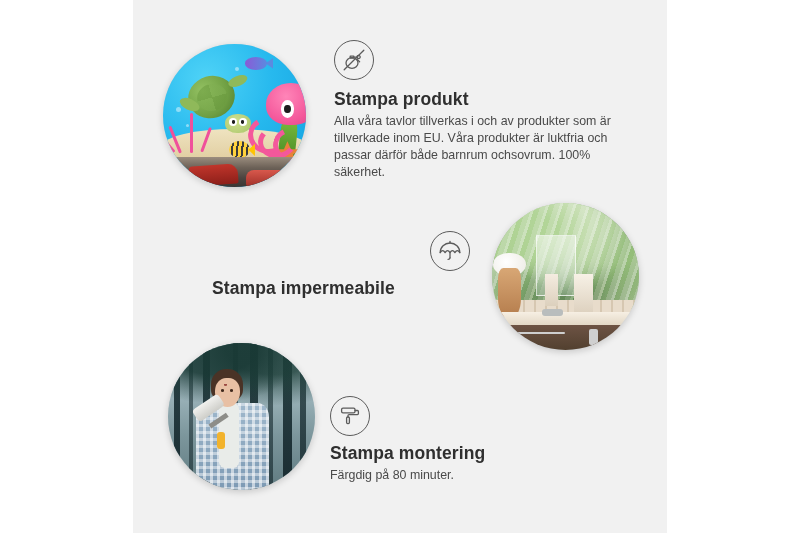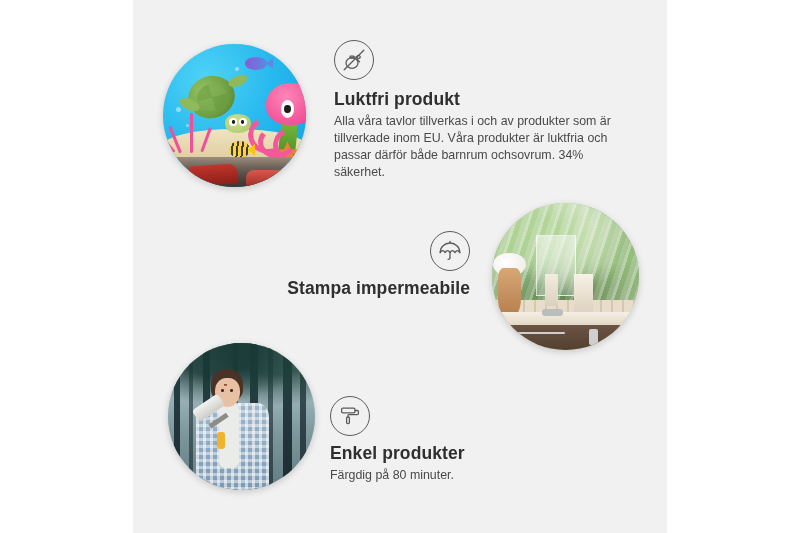--- a/index.html
+++ b/index.html
@@ -177,21 +177,21 @@
   }
   .ico{
     width:40px;height:40px;border-radius:50%;
     border:1.4px solid #5b5b5b;display:flex;align-items:center;justify-content:center;
     box-sizing:border-box;
   }
   .ico svg{display:block;}
 
   .f1{left:334px;top:40px;width:300px;text-align:left;}
   .f1 .ico{margin:0 0 8px 0;}
-  .f2{left:212px;top:231px;width:258px;text-align:right;}
+  .f2{left:212px;top:231px;width:258px;text-align:left;}
   .f2 .ico{margin:0 0 6px auto;}
   .f3{left:330px;top:396px;width:250px;text-align:left;}
   .f3 .ico{margin:0 0 6px 0;}
 </style>
 </head>
 <body>
 
 <div class="stage">
 
   <div class="panel"></div>
@@ -281,22 +281,22 @@
     <div class="ico">
       <svg width="26" height="26" viewBox="0 0 26 26" fill="none" stroke="#5b5b5b" stroke-width="1.3" stroke-linecap="round" stroke-linejoin="round">
         <ellipse cx="11" cy="16" rx="6" ry="5.4"></ellipse>
         <path d="M9.2 9.2h3.6v1.8H9.2z"></path>
         <path d="M13 10.2h3.6"></path>
         <path d="M17.6 8.4a1.6 1.6 0 1 1 0 3.2 1.6 1.6 0 0 1 0-3.2z"></path>
         <path d="M16.2 12.6l2.4 2.2"></path>
         <path d="M3.2 22.8L22.8 3.2"></path>
       </svg>
     </div>
-    <p class="title">Luktfri produkt</p>
-    <p class="desc">Alla våra tavlor tillverkas i och av produkter som är tillverkade inom EU. Våra produkter är luktfria och passar därför både barnrum ochsovrum. 34% säkerhet.</p>
+    <p class="title">Stampa produkt</p>
+    <p class="desc">Alla våra tavlor tillverkas i och av produkter som är tillverkade inom EU. Våra produkter är luktfria och passar därför både barnrum ochsovrum. 100% säkerhet.</p>
   </div>
 
   <div class="feat f2">
     <div class="ico">
       <svg width="26" height="26" viewBox="0 0 26 26" fill="none" stroke="#5b5b5b" stroke-width="1.3" stroke-linecap="round" stroke-linejoin="round">
         <path d="M3.2 14.6C3.2 9.1 7.6 5 13 5s9.8 4.1 9.8 9.6"></path>
         <path d="M3.2 14.6c1.6-2.6 3.3-2.6 4.9 0 1.6-2.6 3.3-2.6 4.9 0 1.6-2.6 3.3-2.6 4.9 0 1.6-2.6 3.3-2.6 4.9 0"></path>
         <path d="M13 14.6v5.2"></path>
         <path d="M13 19.8a1.9 1.9 0 0 1-1.9 1.6"></path>
         <path d="M13 5V3.4"></path>
@@ -306,17 +306,17 @@
   </div>
 
   <div class="feat f3">
     <div class="ico">
       <svg width="26" height="26" viewBox="0 0 26 26" fill="none" stroke="#5b5b5b" stroke-width="1.3" stroke-linecap="round" stroke-linejoin="round">
         <rect x="4.6" y="5.2" width="13.4" height="4.6" rx="1.4"></rect>
         <path d="M18 7.5h2.4a1 1 0 0 1 1 1v2.1a1 1 0 0 1-1 1H12a1 1 0 0 0-1 1v1.3"></path>
         <rect x="9.6" y="14" width="2.8" height="6.6" rx="1.1"></rect>
       </svg>
     </div>
-    <p class="title">Enkel produkter</p>
+    <p class="title">Stampa montering</p>
     <p class="desc">Färgdig på 80 minuter.</p>
   </div>
 
 </div>
 
 </body></html>

